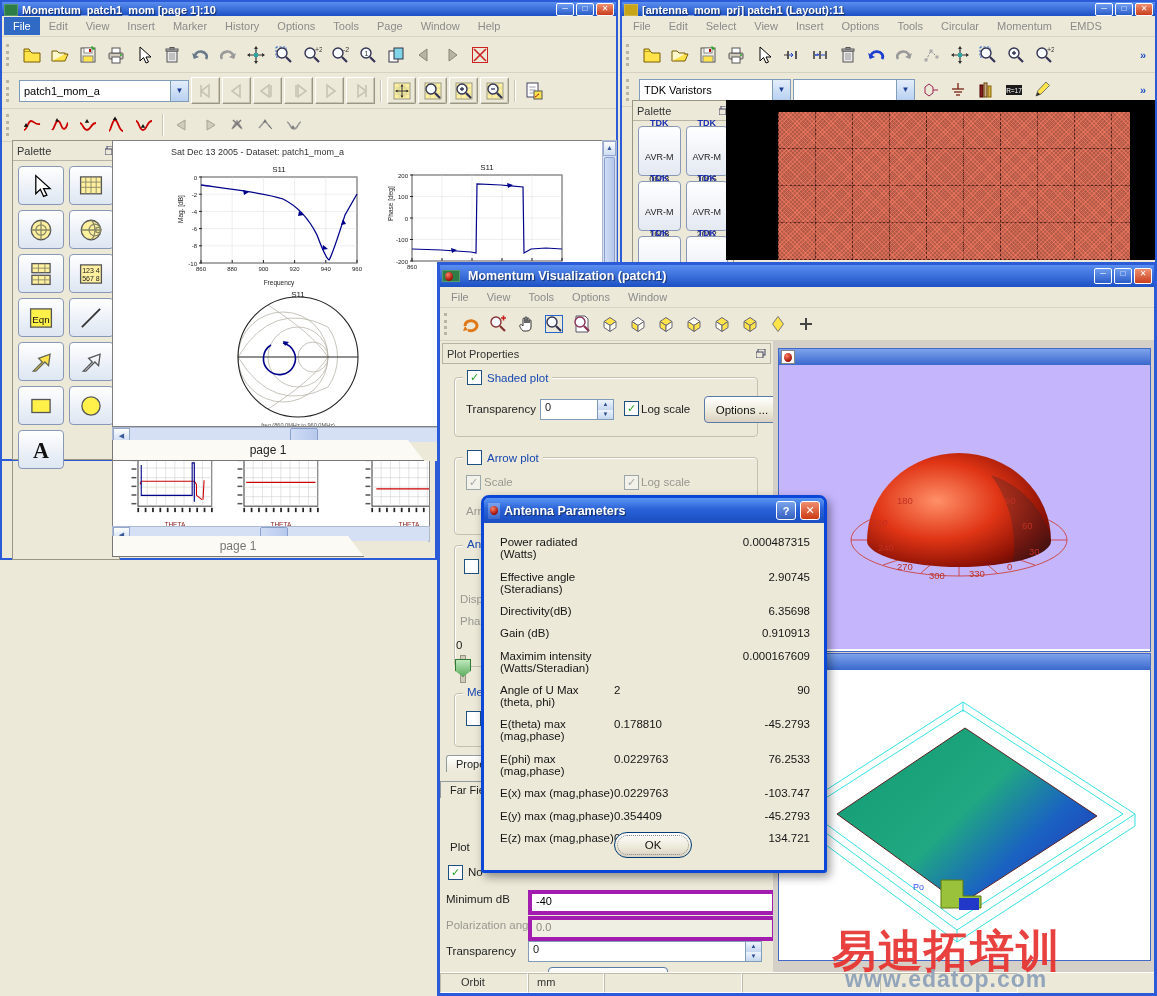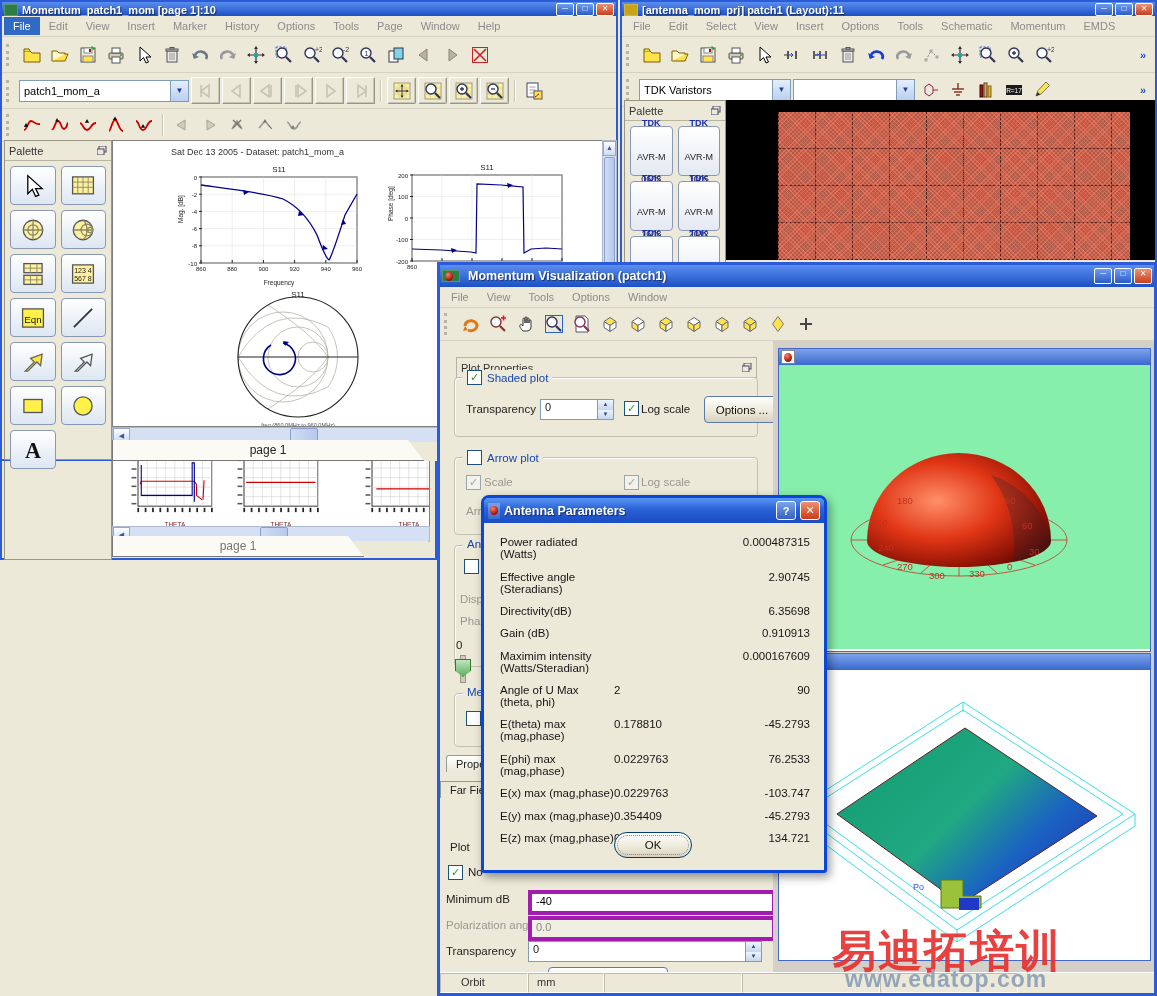--- a/index.html
+++ b/index.html
@@ -22,21 +22,21 @@
   .tb{display:flex;align-items:center;gap:2px;padding:2px 3px;background:#ece9d8;border-bottom:1px solid #d6d2c2;position:relative;}
   .grip{width:4px;height:22px;border-left:3px dotted #b9b5a5;margin:0 4px 0 1px;}
   .ticon{width:26px;height:25px;display:flex;align-items:center;justify-content:center;border-radius:2px;}
   .sep{width:1px;height:22px;background:#c9c5b5;margin:0 3px;border-right:1px solid #fff;}
   .combo{display:flex;height:20px;background:#fff;border:1px solid #7f9db9;align-items:center;}
   .combo .cval{flex:1;padding:0 4px;white-space:nowrap;overflow:hidden;color:#000;}
   .combo .cbtn{width:17px;height:100%;background:linear-gradient(#e4eefb,#b8d0f0);border-left:1px solid #7f9db9;
                color:#1c3f94;font-size:8px;display:flex;align-items:center;justify-content:center;}
   .bbtn{width:27px;height:25px;background:#ece9d8;border:1px solid #fff;border-right-color:#9a9684;border-bottom-color:#9a9684;
         box-shadow:inset -1px -1px 0 #c8c4b4;display:flex;align-items:center;justify-content:center;}
-  .pal{position:absolute;background:#ece9d8;border:1px solid #9a9684;}
+  .pal{position:absolute;background:#ece9d8;border:1px solid #9a9684;margin-left:8px;}
   .palh{display:flex;align-items:center;height:19px;border-bottom:1px solid #b8b4a4;background:#ece9d8;padding:0 4px;color:#333;}
   .palh .dock{margin-left:auto;}
   .pgrid{display:grid;grid-template-columns:1fr 1fr;gap:5px;padding:5px;}
   .pbtn{height:37px;border:1px solid #8a98b8;border-radius:4px;background:linear-gradient(#ffffff,#dde6f2);
         display:flex;align-items:center;justify-content:center;}
   .tdkbtn{height:48px;border:1px solid #8a98b8;border-radius:4px;background:linear-gradient(#ffffff,#e4e9f2);
           display:flex;flex-direction:column;align-items:center;justify-content:center;line-height:10px;font-size:9px;color:#222;gap:12px;}
   .tdkbtn .brand{color:#1c2fb0;font-weight:bold;font-size:9px;}
   .canvas{position:absolute;background:#fff;border:1px solid #808080;overflow:hidden;}
   .vsb{position:absolute;width:13px;background:#d6e0f5;border:1px solid #aeb8cf;}
@@ -1392,21 +1392,21 @@
         </div>
     </div>
     <div class="menu">
     <div class="mi">File</div>
         <div class="mi">Edit</div>
         <div class="mi">Select</div>
         <div class="mi">View</div>
         <div class="mi">Insert</div>
         <div class="mi">Options</div>
         <div class="mi">Tools</div>
-        <div class="mi">Schematic</div>
+        <div class="mi">Circular</div>
         <div class="mi">Momentum</div>
         <div class="mi">EMDS</div>
       </div>
     <div class="tb" style="height:31px;">
       <div class="grip"></div>
       <span style="display: inline-flex; gap: 2px; align-items: center;">
           <span class="ticon">
             <svg width="20" height="20" viewBox="0 0 20 20">
               <path d="M2 6h6l2 2h8v9H2z" fill="#ffe34a" stroke="#7a5c00"></path>
               <path d="M2 6V4h5l1 2" fill="#ffe34a" stroke="#7a5c00"></path>
@@ -1753,21 +1753,21 @@
           </span>
           <span class="ticon">
             <svg width="20" height="20" viewBox="0 0 20 20">
               <path d="M10 4v12M4 10h12" stroke="#444" stroke-width="2"></path>
             </svg>
           </span>
         </span>
     </div>
 
     <div style="position:absolute;left:0;top:76px;width:333px;height:635px;background:#ece9d8;">
-      <div class="palh" style="border:1px solid #b8b4a4;margin:16px;">
+      <div class="palh" style="border:1px solid #b8b4a4;margin:2px;">
           <span>Plot Properties</span>
         <span class="dock"><svg width="10" height="9">
               <rect x="2" y="0" width="7" height="6" fill="none" stroke="#446"></rect>
               <rect x="0" y="3" width="7" height="6" fill="#ece9d8" stroke="#446"></rect>
             </svg></span>
         </div>
 
       <div class="gbx" style="left:14px;top:36px;width:302px;height:58px;">
         <div class="leg">
             <span class="cb">✓</span>
@@ -1841,21 +1841,21 @@
       <div class="xbtn" style="position:absolute;left:108px;top:626px;width:118px;height:20px;border-radius:4px;">Antenna Parameters</div>
     </div>
 
     <div style="position:absolute;left:333px;top:76px;width:381px;height:635px;background:#d4d0c8;">
       <div class="subwin" style="left:5px;top:7px;width:371px;height:302px;">
         <div class="subtb">
             <div class="ticn">
               <div class="orb"></div>
             </div>
           </div>
-        <div style="position:relative;width:100%;height:284px;background:#86efac;overflow:hidden;">
+        <div style="position:relative;width:100%;height:284px;background:#c4b5fd;overflow:hidden;">
           <svg width="250" height="140" style="position:absolute;left:62px;top:80px;">
             <defs>
               <radialGradient id="domeg" cx="38%" cy="42%" r="75%">
                 <stop offset="0%" stop-color="#ff9068"></stop>
                   <stop offset="45%" stop-color="#e03515"></stop>
                 <stop offset="80%" stop-color="#8c1205"></stop>
                   <stop offset="100%" stop-color="#4e0a03"></stop>
               </radialGradient>
             </defs>
             <g stroke="#cc3326" fill="none" stroke-width="0.8">

